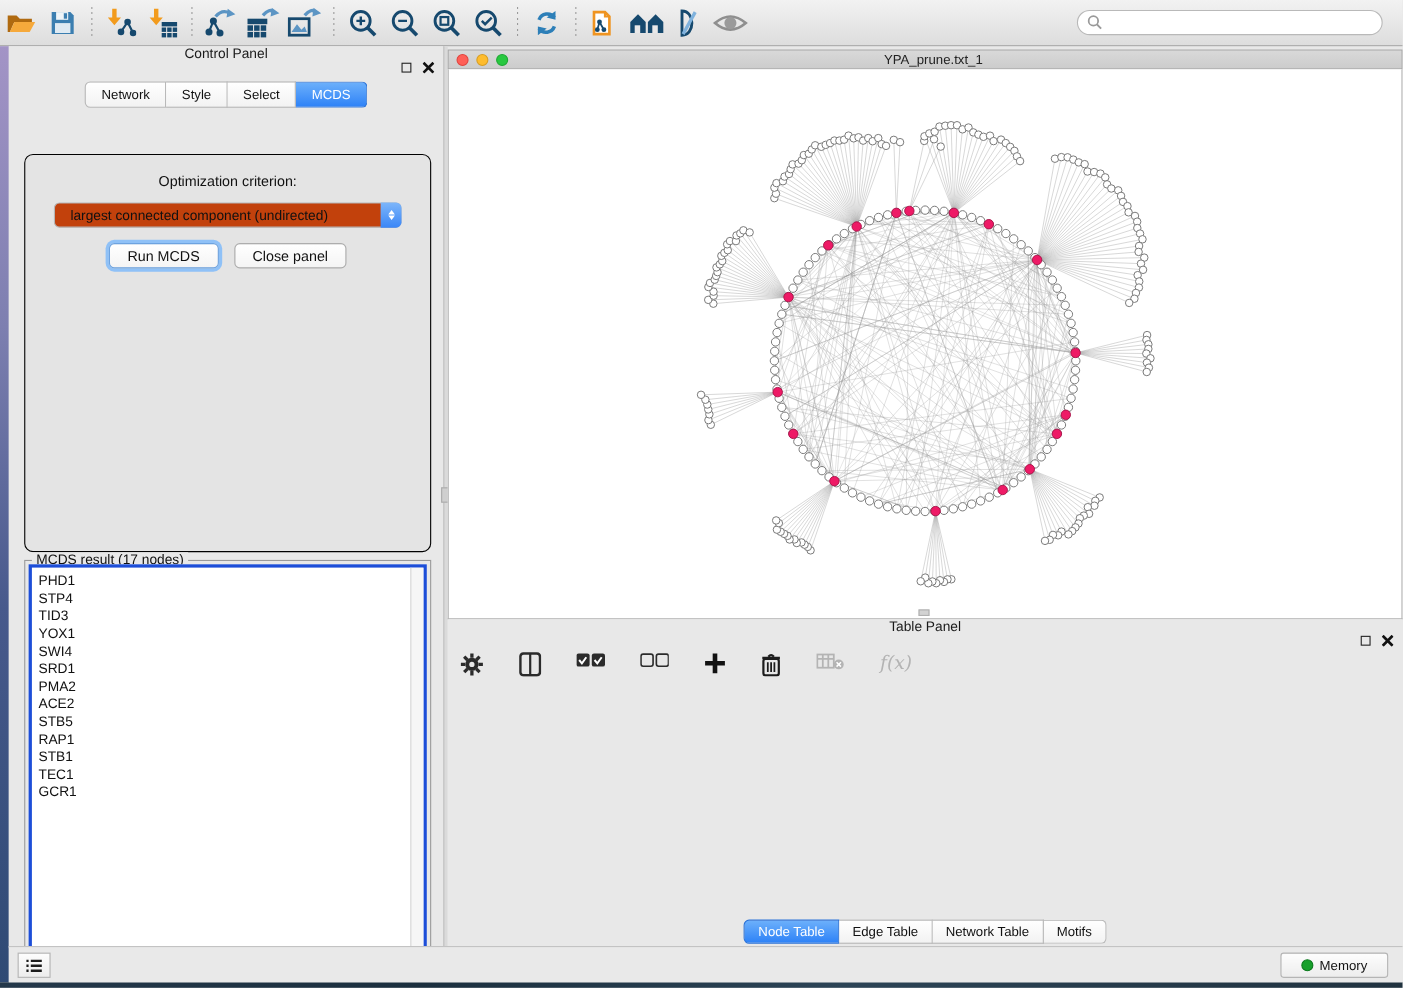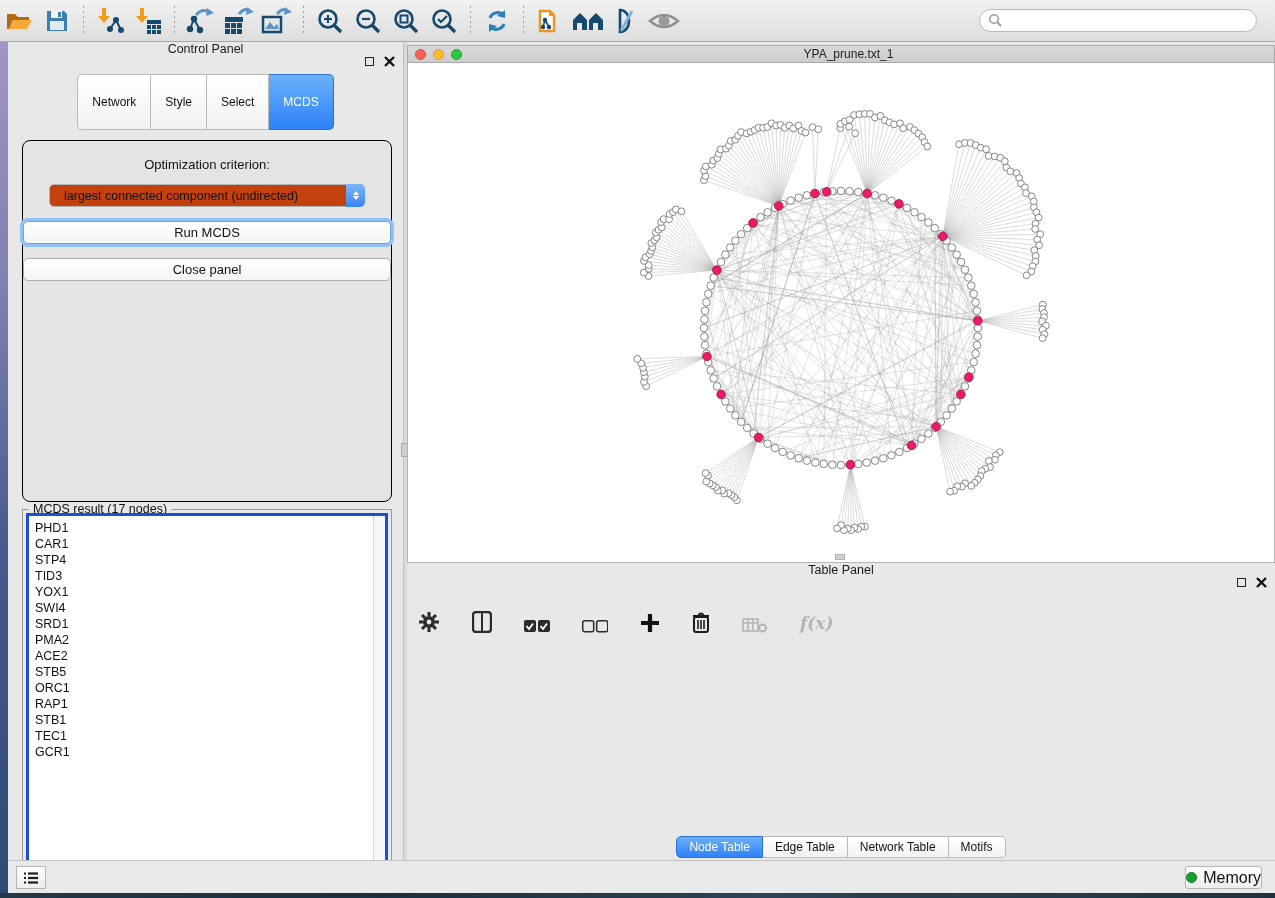--- a/index.html
+++ b/index.html
@@ -26,38 +26,38 @@
     background:linear-gradient(90deg,#24384a,#1b2f3e 30%,#2c4456 60%,#20323f); }
 
   
   #control-panel { left:8px; top:42px; width:395px; height:820px; background:#e8e8e8; }
   .panel-titlebar { height:26px; display:flex; align-items:center; padding:0 8px;flex-direction:column; }
   .panel-title { font-size:12.5px; color:#1a1a1a; }
   .panel-icons { margin-left:auto; display:flex; gap:10px; align-items:center; }
   .float-ico { width:9px; height:9px; border:1.5px solid #222; }
 
   .seg-tabs { display:flex; justify-content:center; margin-top:6px; }
-  .seg { font-size:12px; padding:20px 14px; background:linear-gradient(#ffffff,#f2f2f2);
+  .seg { font-size:12px; padding:4px 14px; background:linear-gradient(#ffffff,#f2f2f2);
     border:1px solid #b9b9b9; border-left-width:0; color:#111; }
   .seg:first-child { border-left-width:1px; border-radius:5px 0 0 5px; }
   .seg:last-child { border-radius:0 5px 5px 0; }
   .seg.active { background:linear-gradient(#6cb0fb,#2e82f7); color:#fff; border-color:#2a72d8; }
 
   #cp-box { left:14px; top:98px; width:370px; height:362px; background:#e4e4e4;
     border:1px solid #000000; border-radius:8px; }
   #opt-label { margin-top:16px; text-align:center; font-size:13px; color:#111; }
   #criterion { margin:12px auto 0; width:316px; height:23px; background:#c2410c;
     border:1px solid #b5b5b5; border-radius:5px; display:flex; align-items:center; }
   #criterion .val { flex:1; font-size:12.5px; padding-left:14px; color:#111; white-space:nowrap; }
   #criterion .stepper { width:19px; height:23px; margin-right:-1px;
     background:linear-gradient(#7db6fa,#3a86f7); border-radius:0 5px 5px 0;
     display:flex; flex-direction:column; align-items:center; justify-content:center; gap:1px; }
   .chev { width:0; height:0; border-left:3.5px solid transparent; border-right:3.5px solid transparent; }
   .chev.up { border-bottom:4px solid #fff; } .chev.down { border-top:4px solid #fff; }
-  #cp-buttons { display:flex; justify-content:center; gap:14px; margin-top:14px;flex-direction:column; }
+  #cp-buttons { display:flex; justify-content:center; gap:14px; margin-top:14px; }
   .mac-btn { font-size:13px; color:#111; background:linear-gradient(#ffffff,#f4f4f4);
     border:1px solid #adadad; border-radius:5px; padding:3px 16px; }
   .mac-btn.focused { box-shadow:0 0 0 3px #8fc1f7; border-color:#6da3e0; }
 
   #mcds-group { left:14px; top:467px; width:370px; height:371px;
     border:1px solid #9a9a9a; background:#e8e8e8; padding:3px; }
   #mcds-legend { position:absolute; top:-8px; left:6px; background:#e8e8e8;
     font-size:12.5px; padding:0 4px; color:#111; }
   #mcds-list { width:100%; height:100%; background:#fff; border:3px solid #1d4ed8;
     overflow:hidden; position:relative; }
@@ -74,33 +74,33 @@
   #net-win { left:407px; top:45px; width:868px; height:518px; }
   #net-titlebar { height:18px; background:linear-gradient(#d9d9d9,#cccccc);
     border:1px solid #aaaaaa; display:flex; align-items:center; position:relative; }
   .tl { width:11px; height:11px; border-radius:50%; margin-left:7px; }
   #net-title { position:absolute; left:15px; right:0; text-align:center; font-size:12px; color:#222; }
   #net-canvas { width:868px; height:500px; background:#ffffff; border:1px solid #b5b5b5; border-top:none; position:relative; }
   #net-handle { position:absolute; left:427px; bottom:2px; width:10px; height:6px; background:#d2d2d2; border:1px solid #b0b0b0; }
 
   
   #table-panel { left:407px; top:563px; width:868px; height:297px; background:#e8e8e8; }
-  #tp-toolbar { margin:4px 0 0 11px; height:40px; display:flex; align-items:flex-end; gap:32px;font-weight:bold; }
+  #tp-toolbar { margin:4px 0 0 11px; height:40px; display:flex; align-items:flex-start; gap:32px; }
   .fx { font-family:"DejaVu Serif",serif; font-style:italic; font-size:17px; color:#b3b3b3; }
 
   #tp-tabs { position:absolute; left:0; right:0; top:273px; display:flex; justify-content:center; }
   #tp-tabs .seg { padding:3px 12px; }
 
   
   #status-bar { left:8px; top:860px; width:1267px; height:33px; background:#e9e9e9; border-top:1px solid #c3c3c3; }
   #status-left-btn { position:absolute; left:8px; top:5px; width:30px; height:23px;
     background:linear-gradient(#fdfdfd,#ededed); border:1px solid #b5b5b5; display:flex; align-items:center; justify-content:center; }
   #memory-btn { position:absolute; right:13px; top:5px; height:23px;
     background:linear-gradient(#fdfdfd,#ededed); border:1px solid #b5b5b5; border-radius:3px;
-    display:flex; align-items:center; gap:6px; padding:0 0; font-size:16px; color:#111; }
+    display:flex; align-items:center; gap:6px; padding:0 18px; font-size:12px; color:#111; }
   #memory-dot { width:11px; height:11px; border-radius:50%; background:#17a02b; border:1px solid #0d7a1e; }
 </style>
 </head>
 <body>
 
 <div id="toolbar" class="abs">
   <div class="tb-btn">
     <svg width="28" height="24">
         <path d="M2 20 L2 5 L10 5 L13 8 L24 8 L24 11 L8 11 L4 20 Z" fill="#b06a10"></path>
         <path d="M8 11 L27 11 L22 20 L4 20 Z" fill="#f6a93b"></path>
@@ -283,30 +283,28 @@
       <button class="mac-btn focused">Run MCDS</button>
       <button class="mac-btn">Close panel</button>
     </div>
   </div>
 
   <div id="mcds-group" class="abs">
     <span id="mcds-legend">MCDS result (17 nodes)</span>
     <div id="mcds-list">
       <div id="mcds-items">
           <div class="mcds-item">PHD1</div>
-          <div class="mcds-item">CAR1</div>
           <div class="mcds-item">STP4</div>
           <div class="mcds-item">TID3</div>
           <div class="mcds-item">YOX1</div>
           <div class="mcds-item">SWI4</div>
           <div class="mcds-item">SRD1</div>
           <div class="mcds-item">PMA2</div>
           <div class="mcds-item">ACE2</div>
           <div class="mcds-item">STB5</div>
-          <div class="mcds-item">ORC1</div>
           <div class="mcds-item">RAP1</div>
           <div class="mcds-item">STB1</div>
           <div class="mcds-item">TEC1</div>
           <div class="mcds-item">GCR1</div>
         </div>
       <div id="mcds-scroll"></div>
     </div>
   </div>
 </div>
 

